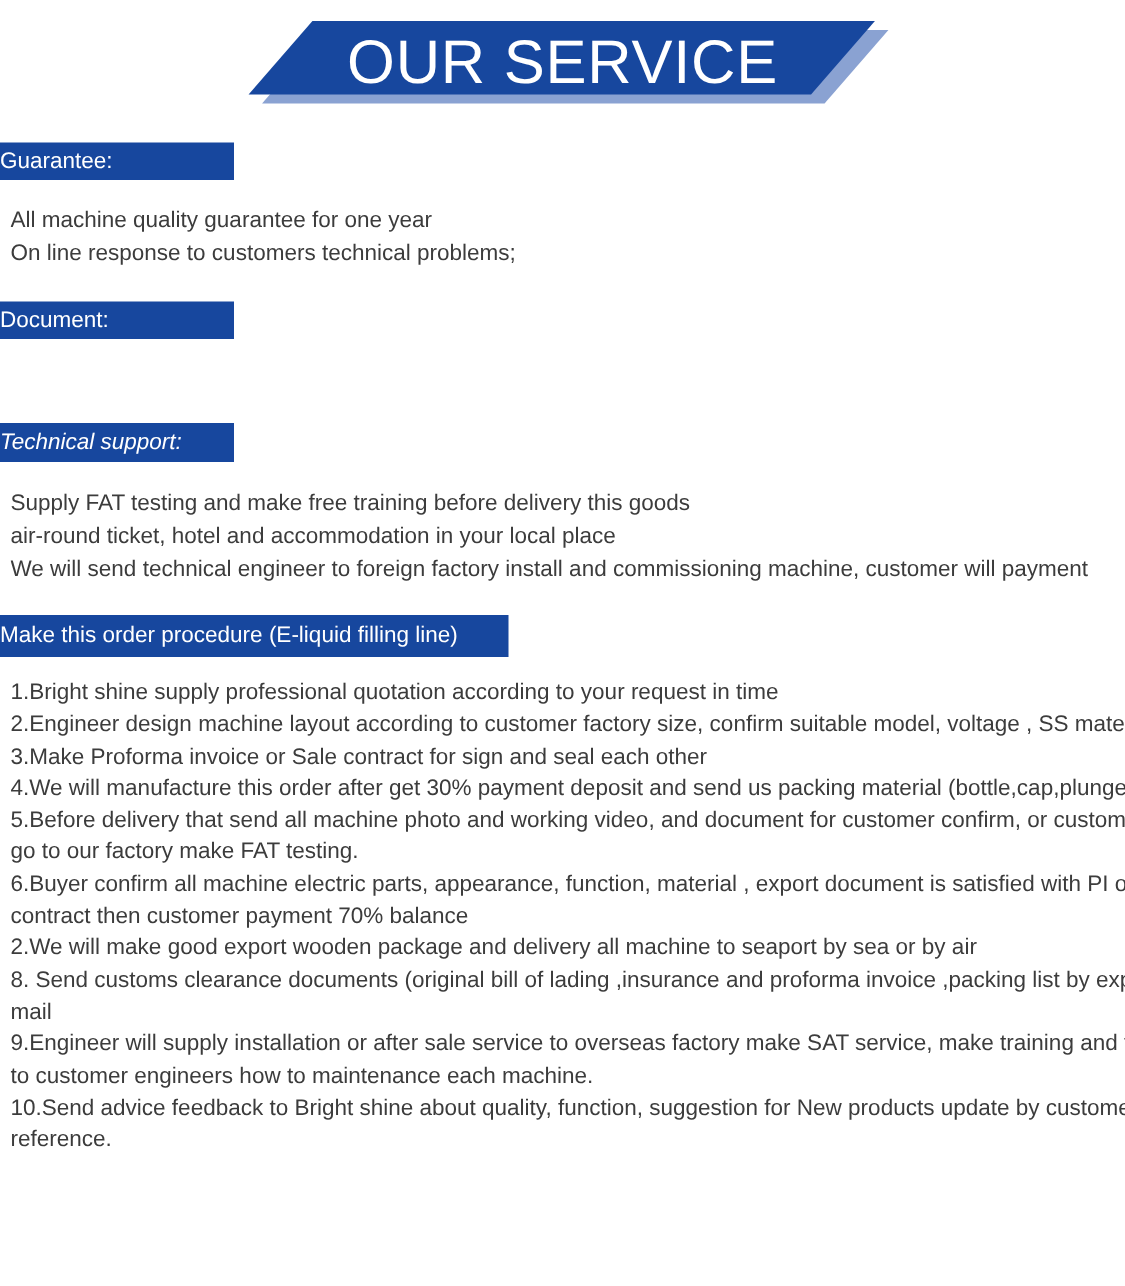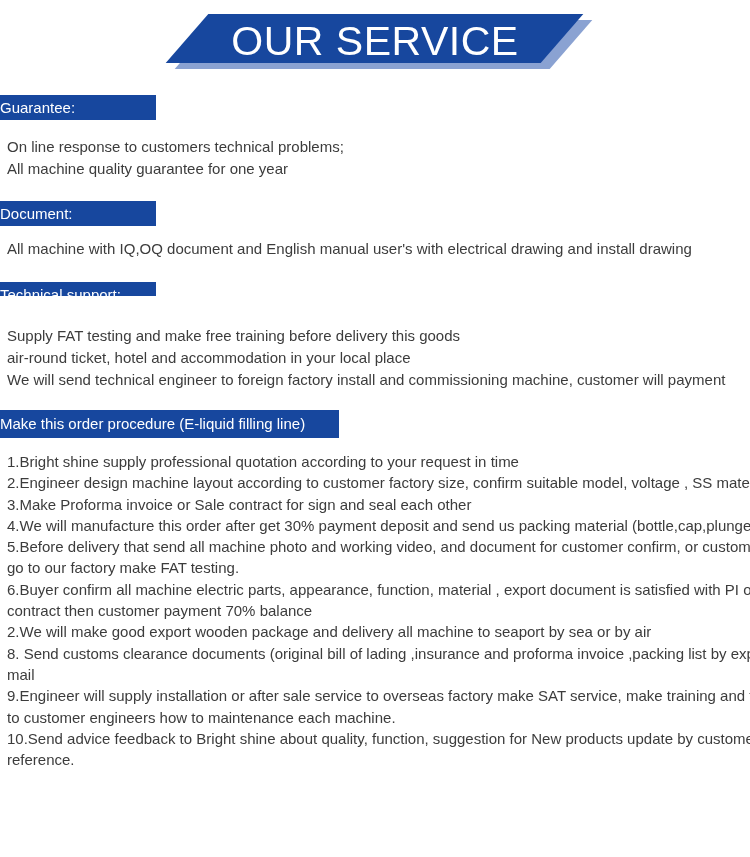--- a/index.html
+++ b/index.html
@@ -45,21 +45,21 @@
     left: 0;
     background: #17479E;
     color: #ffffff;
     font-size: 15px;
     padding-left: 0;
     white-space: nowrap;
     box-sizing: border-box;
   }
   .box-guarantee  { top: 95px;  width: 156px; height: 25px; line-height: 25px; }
   .box-document   { top: 201px; width: 156px; height: 25px; line-height: 25px; }
-  .box-technical  { top: 282px; width: 156px; height: 14px; line-height: 26px; }
+  .box-technical  { top: 282px; width: 156px; height: 26px; line-height: 26px; font-style: italic; }
   .box-procedure  { top: 410px; width: 339px; height: 28px; line-height: 28px; }
 
   
   .para {
     position: absolute;
     left: 7px;
     right: 0;
     color: #3C3C3C;
     font-size: 15px;
     line-height: 22px;
@@ -76,28 +76,25 @@
 <body>
 
 <div class="page">
 
   <div class="banner-shadow"></div>
   <div class="banner-main"></div>
   <div class="banner-title">OUR SERVICE</div>
 
   <div class="section-box box-guarantee">Guarantee:</div>
   <div class="para para-guarantee">
+      <div class="text-line">All machine quality guarantee for one year</div>
       <div class="text-line">On line response to customers technical problems;</div>
-      <div class="text-line">All machine quality guarantee for one year</div>
     </div>
 
   <div class="section-box box-document">Document:</div>
-  <div class="para para-document">
-      <div class="text-line">All machine with IQ,OQ document and English manual user's with electrical drawing and install drawing</div>
-    </div>
 
   <div class="section-box box-technical">Technical support:</div>
   <div class="para para-technical">
       <div class="text-line">Supply FAT testing and make free training before delivery this goods</div>
       <div class="text-line">air-round ticket, hotel and accommodation in your local place</div>
       <div class="text-line">We will send technical engineer to foreign factory install and commissioning machine, customer will payment</div>
     </div>
 
   <div class="section-box box-procedure">Make this order procedure (E-liquid filling line)</div>
   <div class="para para-procedure">

